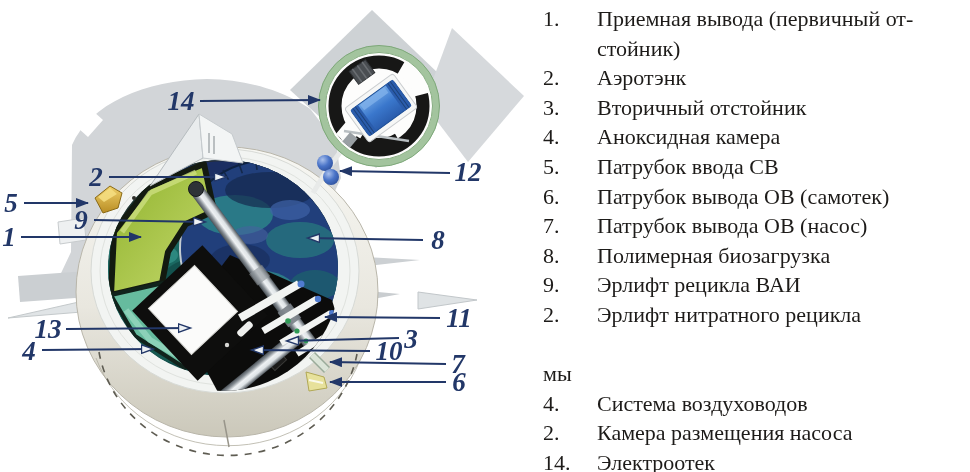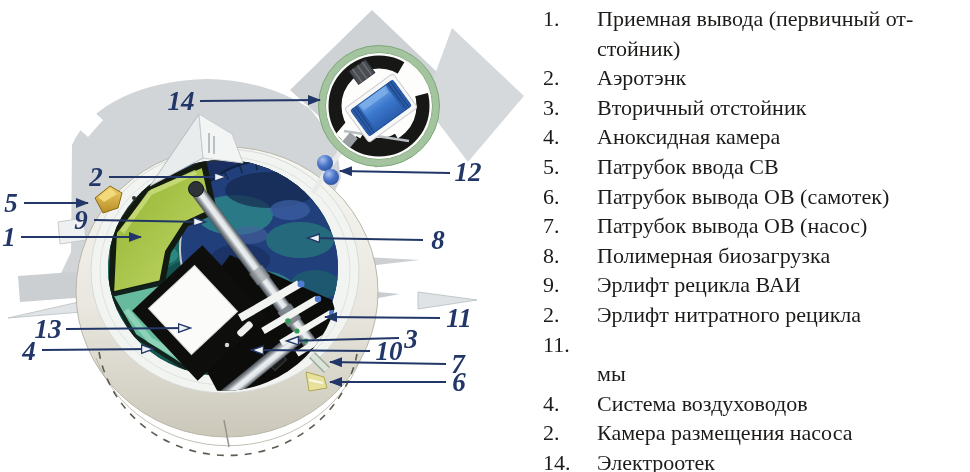--- a/index.html
+++ b/index.html
@@ -337,21 +337,20 @@
       </li>
       <li class="lg-row">
         <span class="lg-num">9.</span>
         <span class="lg-txt">Эрлифт рецикла ВАИ</span>
       </li>
       <li class="lg-row">
         <span class="lg-num">2.</span>
         <span class="lg-txt">Эрлифт нитратного рецикла</span>
       </li>
       <li class="lg-row">
-        <span class="lg-num">11.</span>
         <span class="lg-txt"><br><span>мы</span></span>
       </li>
       <li class="lg-row">
         <span class="lg-num">4.</span>
         <span class="lg-txt">Система воздуховодов</span>
       </li>
       <li class="lg-row">
         <span class="lg-num">2.</span>
         <span class="lg-txt">Камера размещения насоса</span>
       </li>

